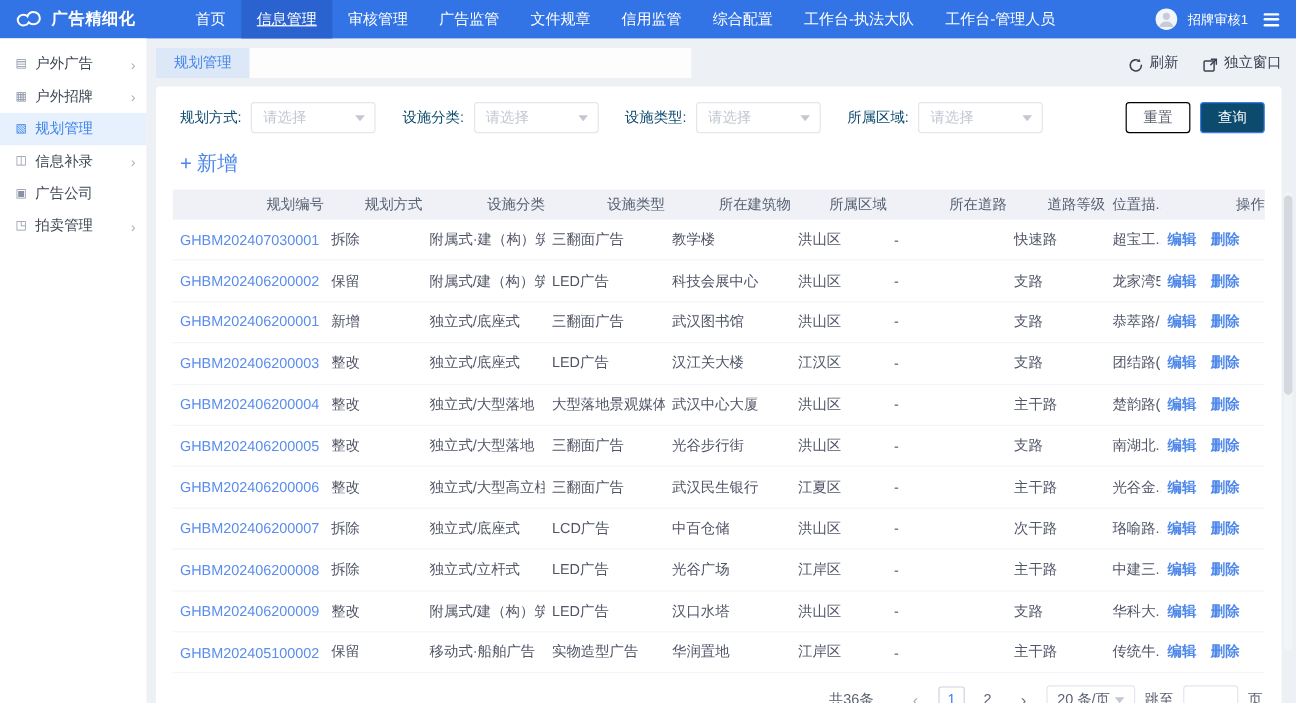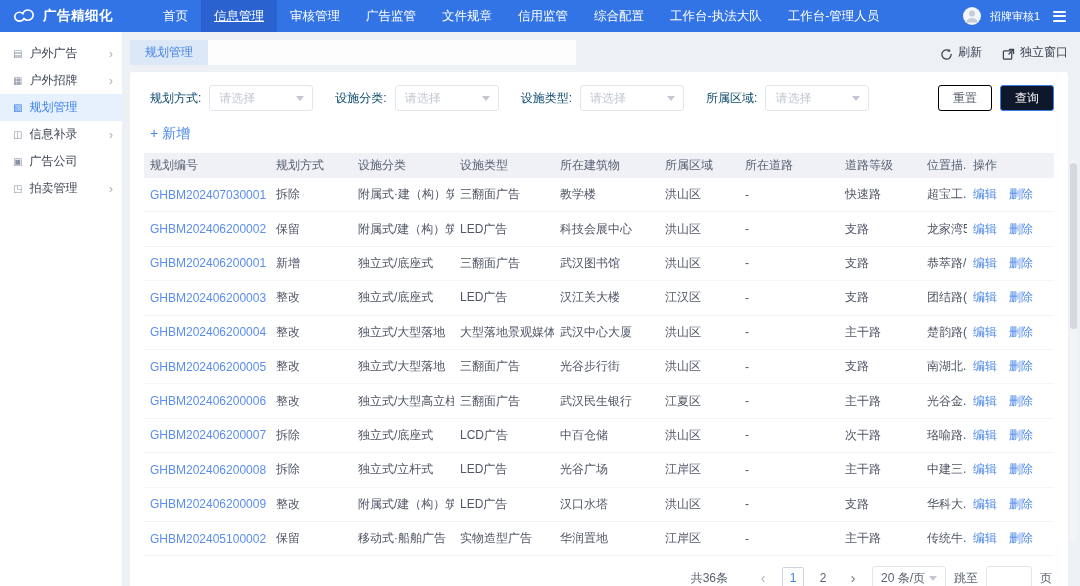--- a/index.html
+++ b/index.html
@@ -44,36 +44,36 @@
   
   .filterbar { display:flex; align-items:center; padding:4px 0 2px 6px; }
   .f-group { display:flex; align-items:center; margin-right:22px; }
   .f-label { color:#0c4a6e; margin-right:8px; white-space:nowrap; }
   .f-select { position:relative; width:104px; height:26px; border:1px solid #e2e6ed; border-radius:3px; background:#fff; display:flex; align-items:center; padding:0 32px 0 9px; cursor:pointer; }
   .f-ph { color:#c2c7d1; font-size:12px; }
   .caret { position:absolute; right:8px; top:10px; width:0; height:0; border-left:4px solid transparent; border-right:4px solid transparent; border-top:5px solid #c2c7d1; }
   .f-actions { margin-left:auto; display:flex; gap:8px; }
   .btn { height:26px; padding:0 14px; border-radius:3px; font-size:12px; display:flex; align-items:center; cursor:pointer; }
   .btn-plain { background:#fff; border:1px solid #000000; color:#5a6170; }
-  .btn-primary { background:#0f172a; border:1px solid #3b7ce8; color:#fff; }
+  .btn-primary { background:#0c4a6e; border:1px solid #3b7ce8; color:#fff; }
 
   
   .addrow { padding:12px 0 6px 6px; }
-  .add-btn { color:#4d87ea; cursor:pointer; font-size:14px; }
+  .add-btn { color:#4d87ea; cursor:pointer; font-size:17px; }
   .add-btn .plus { margin-right:4px; }
 
   
   .table { margin-top:4px; }
   .trow { display:grid; grid-template-columns:126px 82px 102px 100px 105px 80px 100px 82px 46px auto; align-items:center; }
-  .thead { background:#eff1f6; height:25px; color:#565f71; }
+  .thead { background:#eff1f6; height:25px; color:#565f71;text-align:right; }
   .th { padding-left:6px; white-space:nowrap; overflow:hidden; }
   .tbody .trow { height:34.4px; border-bottom:1px solid #f4f5f8; color:#515667; }
   .td { padding-left:6px; white-space:nowrap; overflow:hidden; text-overflow:clip; font-size:12px; }
   .id-link { color:#5a8dee; cursor:pointer; }
-  .ops { display:flex; gap:12px; }
+  .ops { display:flex; gap:12px;font-weight:bold; }
   .op { color:#4d87ea; cursor:pointer; }
 
   
   .pager { display:flex; align-items:center; justify-content:flex-end; gap:8px; padding:10px 2px 0 0; color:#5a6170; }
   .pg-total { margin-right:16px; }
   .pg-arrow { width:22px; height:22px; display:flex; align-items:center; justify-content:center; color:#a9b0bd; cursor:pointer; font-size:14px; }
   .pg-arrow.next { color:#6b7384; }
   .pages { display:flex; gap:8px; }
   .page { min-width:22px; height:22px; display:flex; align-items:center; justify-content:center; cursor:pointer; color:#5a6170; border-radius:2px; }
   .page.active { border:1px solid #ccd3de; background:#fff; color:#3d82ea; }

